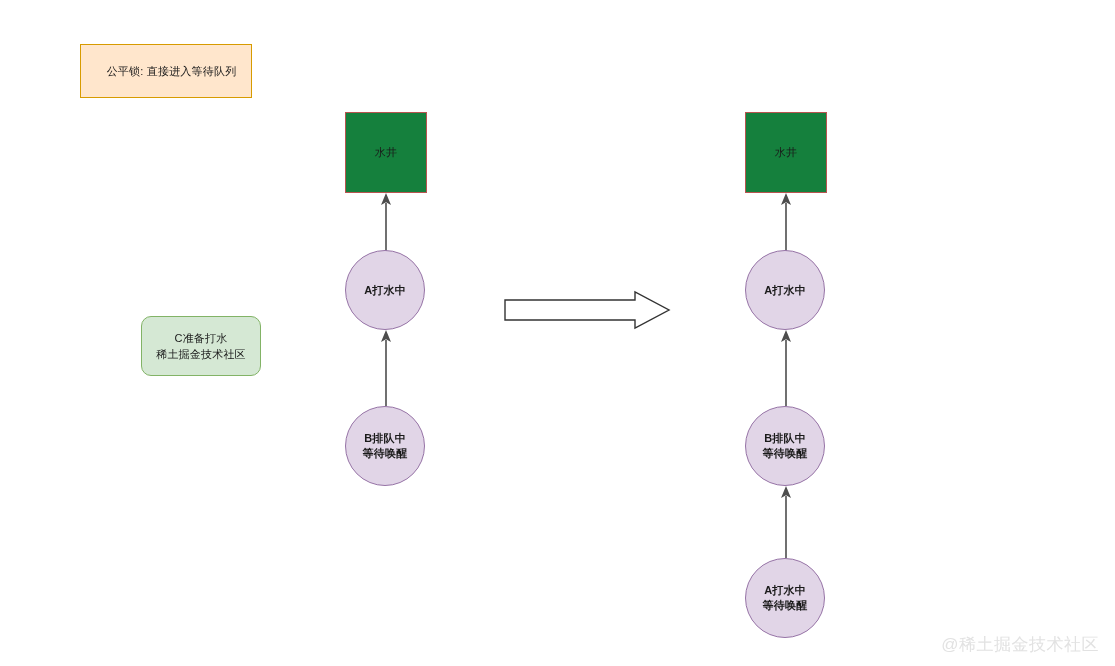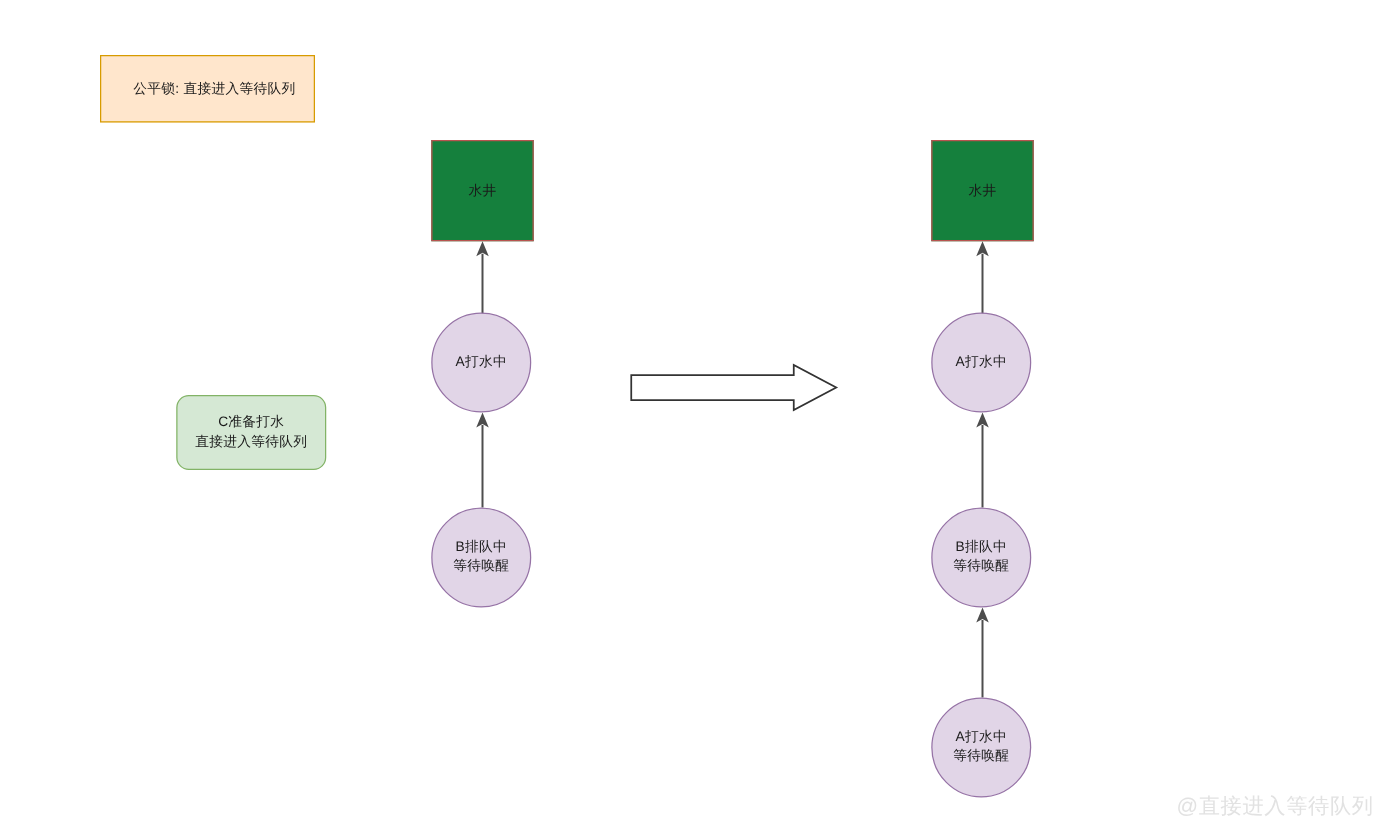--- a/index.html
+++ b/index.html
@@ -76,20 +76,21 @@
     border: 1px solid #9673a6;
     display: flex;
     flex-direction: column;
     align-items: center;
     justify-content: center;
     font-size: 11px;
     line-height: 15px;
     color: #1a1a1a;
     text-align: center;
     letter-spacing: 0.2px;
+    font-weight: bold;
   }
 
   
   .edge {
     position: absolute;
   }
   .edge svg { display: block; overflow: visible; }
 
   
   .big-arrow {
@@ -114,21 +115,21 @@
 
 <div id="canvas">
 
   <div class="note note-fair">
     <span>公平锁: 直接进入等待队列</span>
   </div>
 
   <div class="note note-c">
     <span>
       <span>C准备打水</span><br>
-      <span>直接进入等待队列</span>
+      <span>稀土掘金技术社区</span>
     </span>
   </div>
 
   <div class="well" style="left:345px; top:112px;">
     <span>水井</span>
   </div>
 
   <div class="edge" style="left:378px; top:193px;">
     <svg width="16" height="58" viewBox="0 0 16 58">
       <line x1="8" y1="58" x2="8" y2="10" stroke="#4d4d4d" stroke-width="1.6"></line>
@@ -190,15 +191,15 @@
       <line x1="8" y1="72" x2="8" y2="10" stroke="#4d4d4d" stroke-width="1.6"></line>
       <path d="M8 0 L13 12 L8 9.2 L3 12 Z" fill="#4d4d4d"></path>
     </svg>
   </div>
 
   <div class="circle" style="left:745px; top:558px;">
     <span>A打水中</span>
     <span>等待唤醒</span>
   </div>
 
-  <div class="watermark">@直接进入等待队列</div>
+  <div class="watermark">@稀土掘金技术社区</div>
 
 </div>
 
 </body></html>

